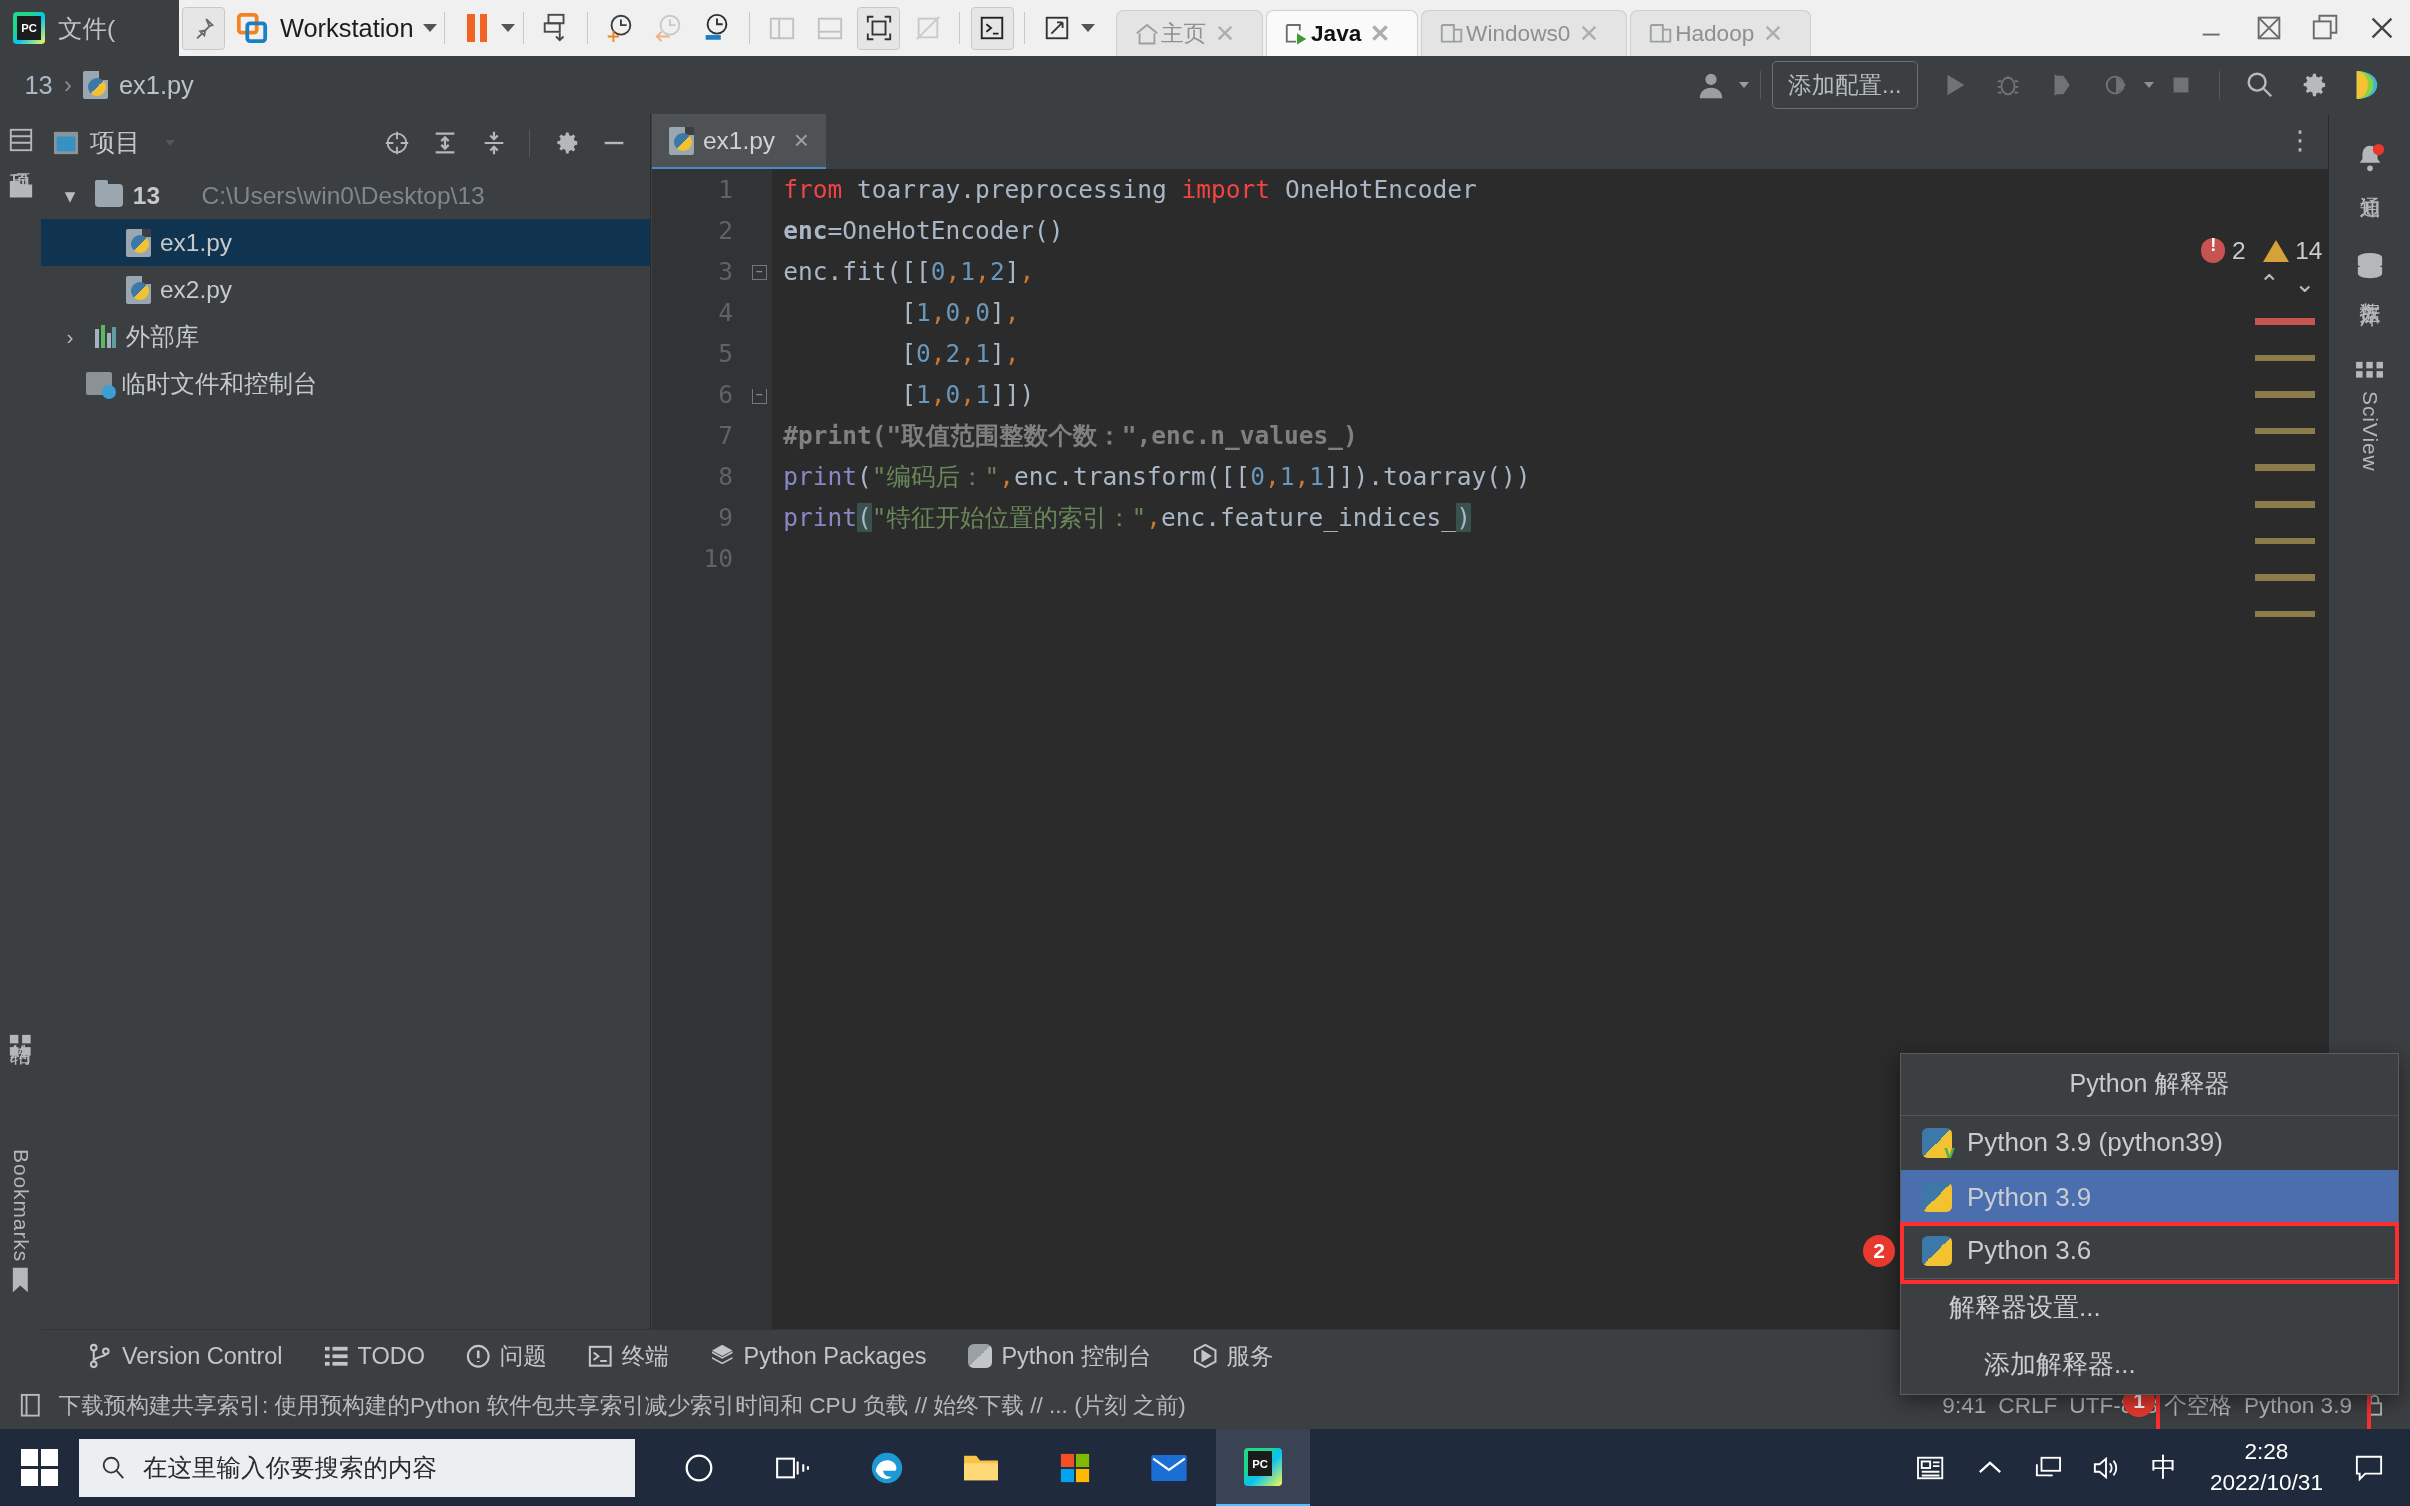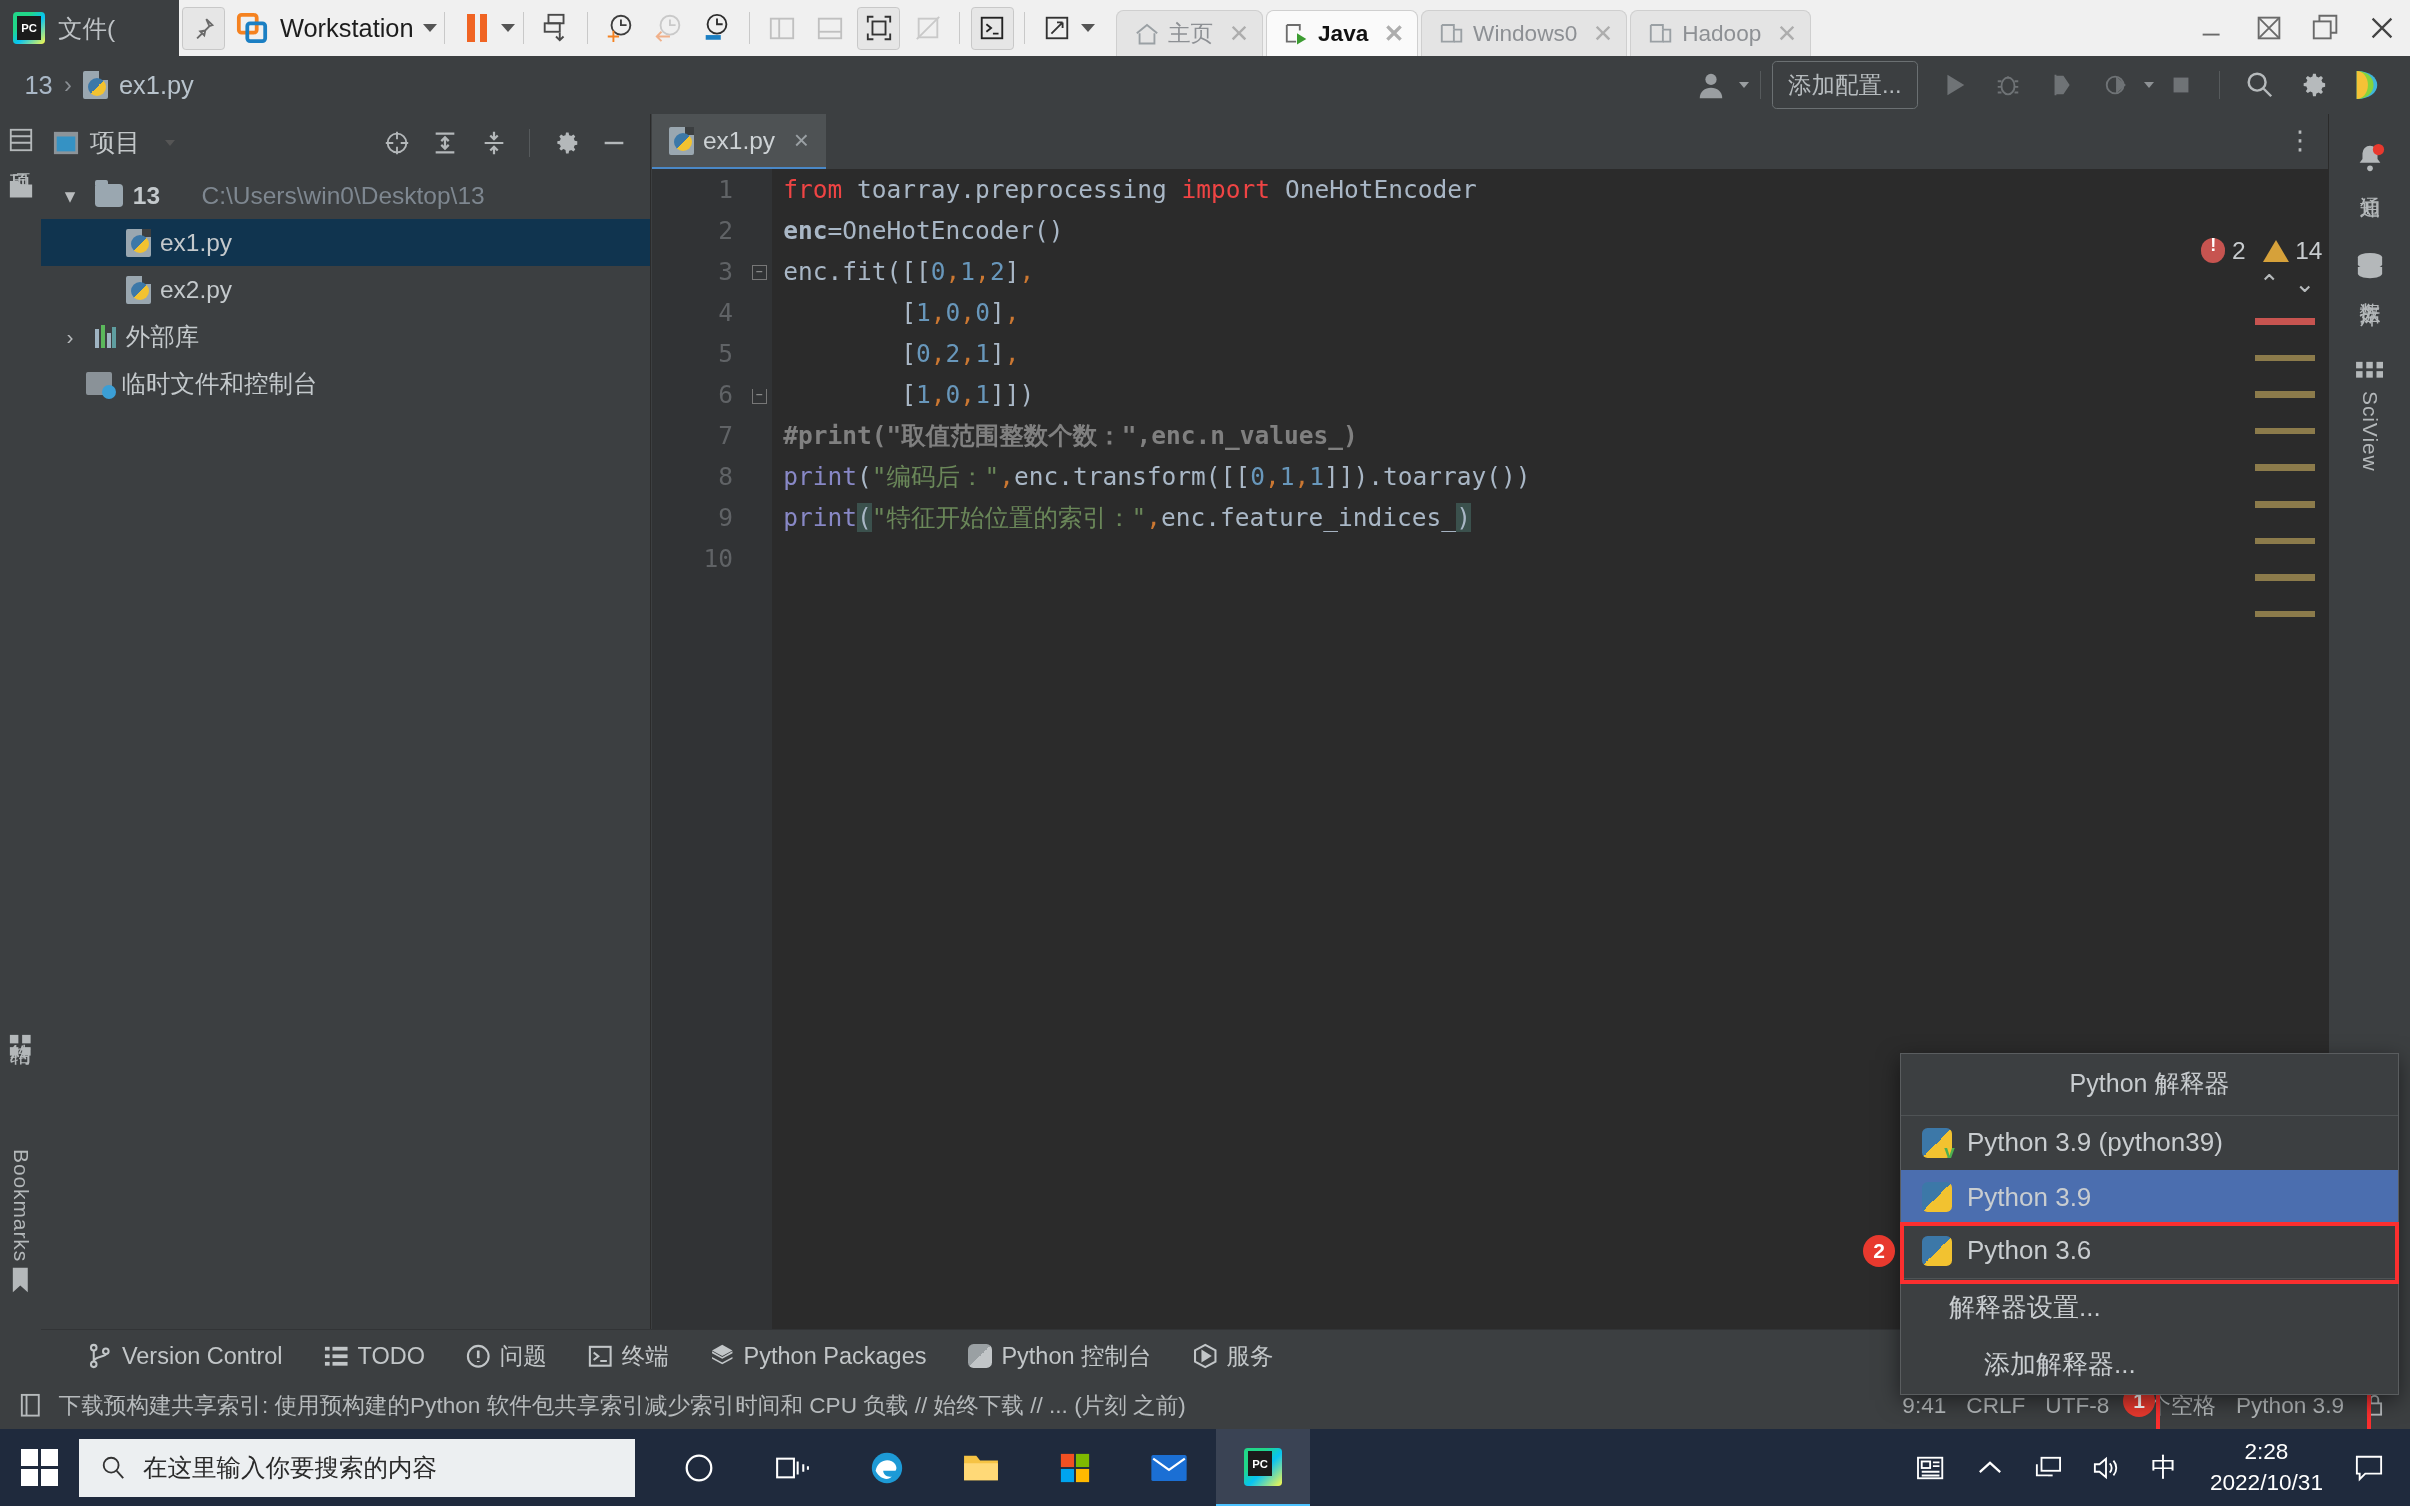--- a/index.html
+++ b/index.html
@@ -52,22 +52,22 @@
   .caret { width: 0; height: 0; border-left: 7.5px solid transparent;
     border-right: 7.5px solid transparent; border-top: 8.5px solid #555; }
   .caret.sm { border-left-width: 5.6px; border-right-width: 5.6px; border-top-width: 6.6px; }
 
   .pausebars { display: flex; gap: 4.7px; }
   .pausebars i { display: block; width: 7.5px; height: 28px; background: #f06423; }
 
   
   .vm-tabs { position: absolute; left: 1116px; top: 3.8px; display: flex; align-items: flex-end; height: 53px; }
   .vm-tab {
-    height: 47px; display: flex; align-items: center; gap: 8px;
-    padding: 0 13px 0 17px; margin-right: 2.8px;
+    height: 47px; display: flex; align-items: center; gap: 1px;
+    padding: 0 27px 0 17px; margin-right: 2.8px;
     background: #e4e4e4;
     border: 0.9px solid #cfcfcf; border-bottom: none;
     border-radius: 7.5px 7.5px 0 0;
     font-size: 22.6px; color: #8d9094; white-space: nowrap;
   }
   .vm-tab.active { background: #fafafa; color: #111; font-weight: bold; }
   .vm-tab .x { color: #adadad; font-size: 24.5px; margin-left: 7.5px; }
 
   
   .winbtns { position: absolute; right: 13px; top: 0; height: 56px;
@@ -173,21 +173,21 @@
   
   .bottom-bar { position: absolute; left: 41px; top: 1273px; width: 2286px; height: 53px;
     background: #3c3f41; display: flex; align-items: center; gap: 41px; padding-left: 47px;
     border-top: 0.9px solid #323436; }
   .bb-item { display: flex; align-items: center; gap: 9.4px; color: #c2c6c8; font-size: 23.5px; white-space: nowrap; }
 
   
   .status-bar { position: absolute; left: 0; top: 1326px; width: 2411px; height: 47px;
     background: #3c3f41; display: flex; align-items: center; padding-left: 19px; gap: 17px;
     color: #b6babc; font-size: 22.6px; white-space: nowrap; }
-  .sb-right { position: absolute; right: 26px; display: flex; align-items: center; gap: 20px; }
+  .sb-right { position: absolute; right: 26px; display: flex; align-items: center; gap: 12px; }
   .red-badge { position: absolute; width: 32px; height: 32px; border-radius: 50%; background: #e8392e;
     color: #fff; font-size: 21px; display: flex; align-items: center; justify-content: center; font-weight: bold; }
   .red-box { position: absolute; border: 4.7px solid #fb2f2f; }
 
   
   .popup { position: absolute; left: 1900px; top: 1053px; width: 499px; background: #3c3f41;
     border: 0.9px solid #5a5d5f; box-shadow: 0 5.6px 21px rgba(0,0,0,.5); }
   .popup-title { text-align: center; color: #c8cccf; font-size: 25px; padding: 13px 0 15px; border-bottom: 0.9px solid #4f5355; }
   .popup-item { display: flex; align-items: center; gap: 15px; padding: 11.3px 21px; color: #c9cdd0; font-size: 26px; white-space: nowrap; }
   .popup-item.hl { background: #4b6eaf; }

